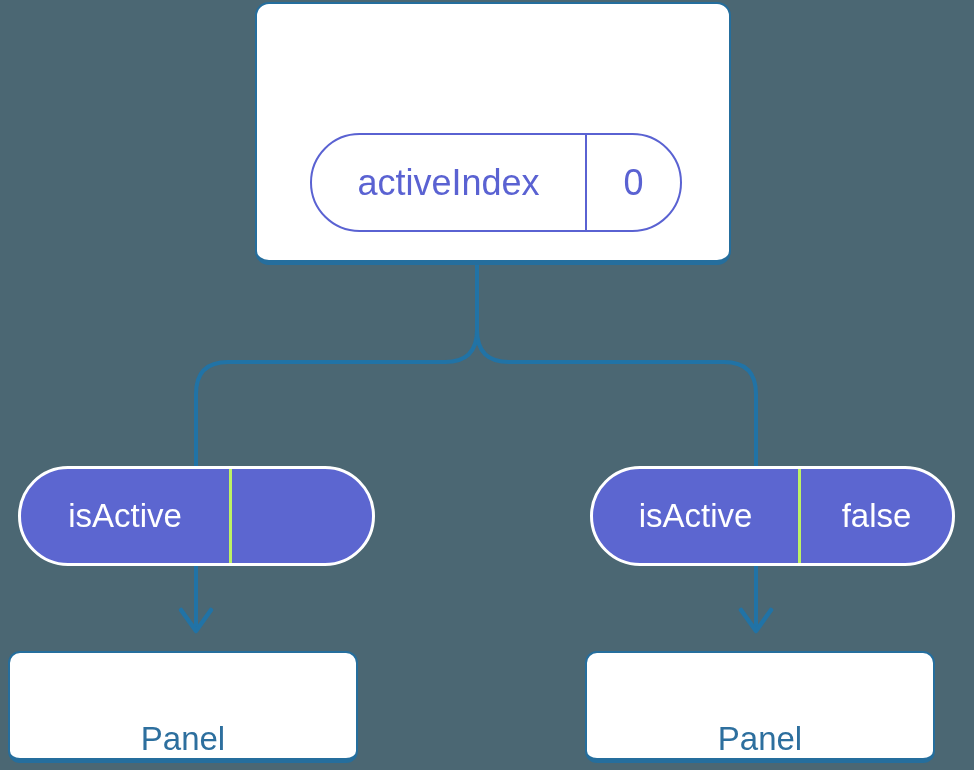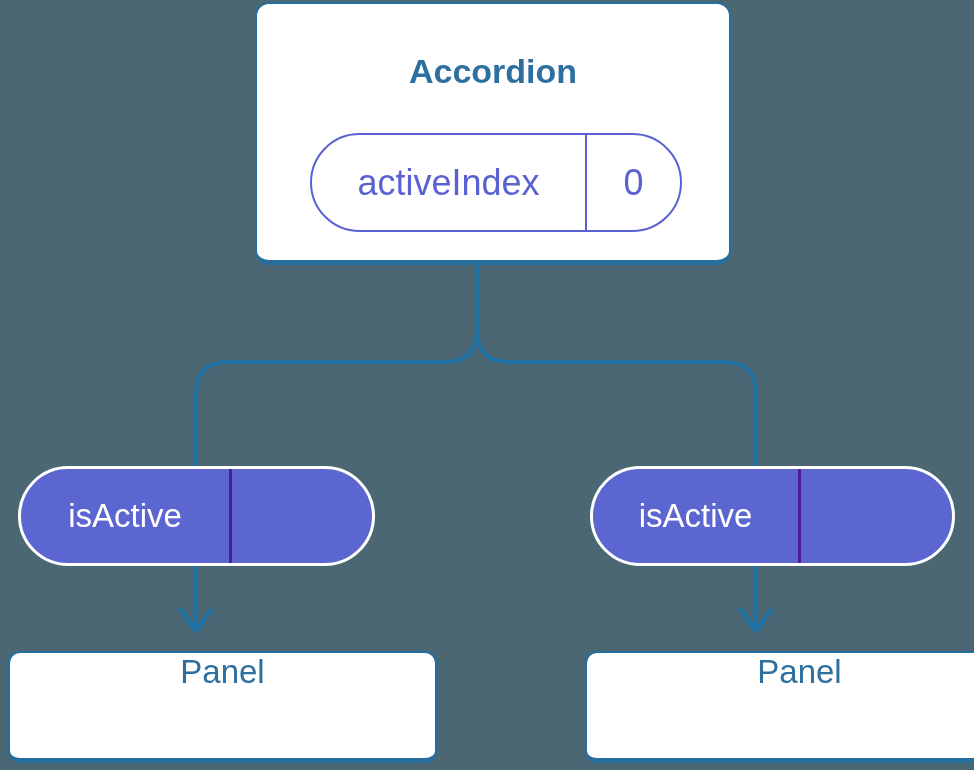--- a/index.html
+++ b/index.html
@@ -72,64 +72,64 @@
   }
   .filled-pill{
     position:absolute;
     height:100px;
     background:var(--pill-fill);
     border:3px solid #ffffff;
     color:var(--pill-text);
     font-size:33px;
   }
   .filled-pill .pill-name{
-    border-right:3px solid #4c1d95;
+    border-right:3px solid #bef264;
   }
   .pill-left{left:18px;top:466px;width:357px;}
   .pill-left .pill-name{width:211px;}
   .pill-left .pill-value{flex:1;}
   .pill-right{left:590px;top:466px;width:365px;}
   .pill-right .pill-name{width:208px;}
   .pill-right .pill-value{flex:1;}
   .panel-card{
-    top:651px;width:429px;height:112px;
+    top:651px;width:350px;height:112px;
     border-radius:12px;
-    display:flex;align-items:flex-start;justify-content:center;
+    display:flex;align-items:flex-end;justify-content:center;
     font-size:33px;font-weight:500;
     color:var(--card-text);
   }
   .panel-left{left:8px;}
   .panel-right{left:585px;}
 </style>
 </head>
 <body>
 
 <div class="stage">
 
   <svg class="connectors" viewBox="0 0 974 770" xmlns="http://www.w3.org/2000/svg">
     <path d="M477,265 L477,330 Q477,362 445,362 L228,362 Q196,362 196,394 L196,628" fill="none" stroke="var(--connector)" stroke-width="4"></path>
     <path d="M477,265 L477,330 Q477,362 509,362 L724,362 Q756,362 756,394 L756,628" fill="none" stroke="var(--connector)" stroke-width="4"></path>
     <path d="M181,610 L196,631 L211,610" fill="none" stroke="var(--connector)" stroke-width="4.5" stroke-linecap="round" stroke-linejoin="round"></path>
     <path d="M741,610 L756,631 L771,610" fill="none" stroke="var(--connector)" stroke-width="4.5" stroke-linecap="round" stroke-linejoin="round"></path>
   </svg>
 
   <div class="card root-card">
-    <div class="root-title">Accordion</div>
     <div class="prop-pill outline-pill">
       <span class="pill-name">activeIndex</span>
       <span class="pill-value">0</span>
     </div>
   </div>
 
   <div class="prop-pill filled-pill pill-left">
     <span class="pill-name">isActive</span>
   </div>
 
   <div class="prop-pill filled-pill pill-right">
     <span class="pill-name">isActive</span>
+    <span class="pill-value">false</span>
   </div>
 
   <div class="card panel-card panel-left">
     <div>Panel</div>
   </div>
 
   <div class="card panel-card panel-right">
     <div>Panel</div>
   </div>
 

